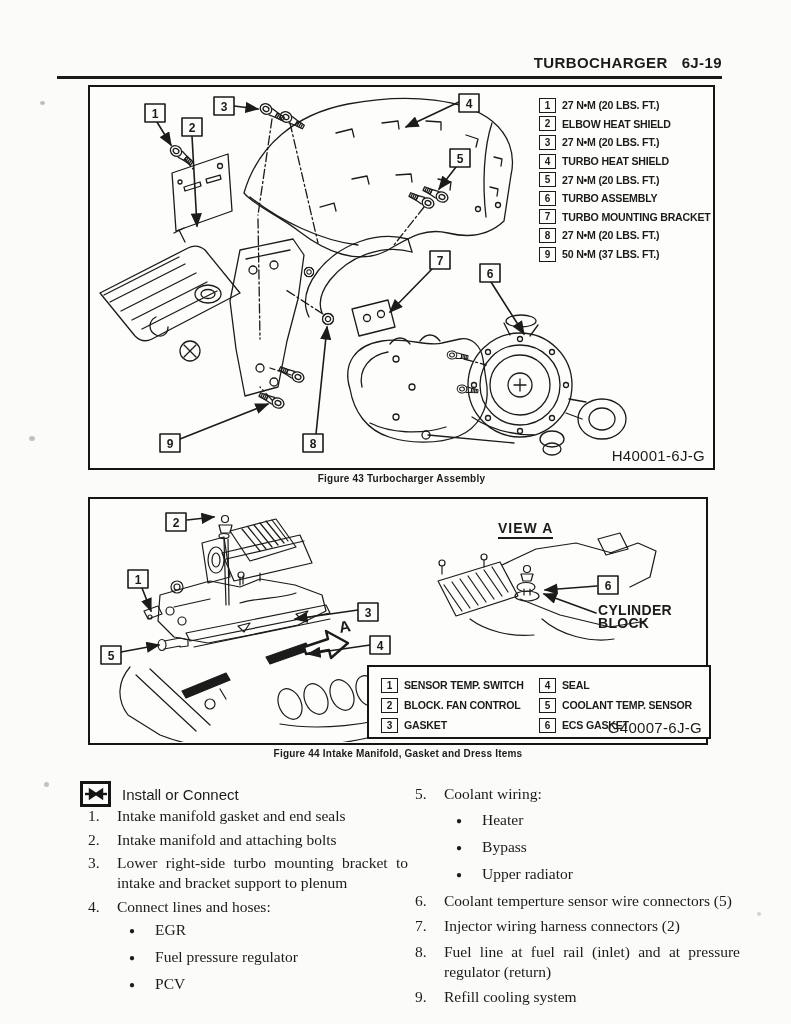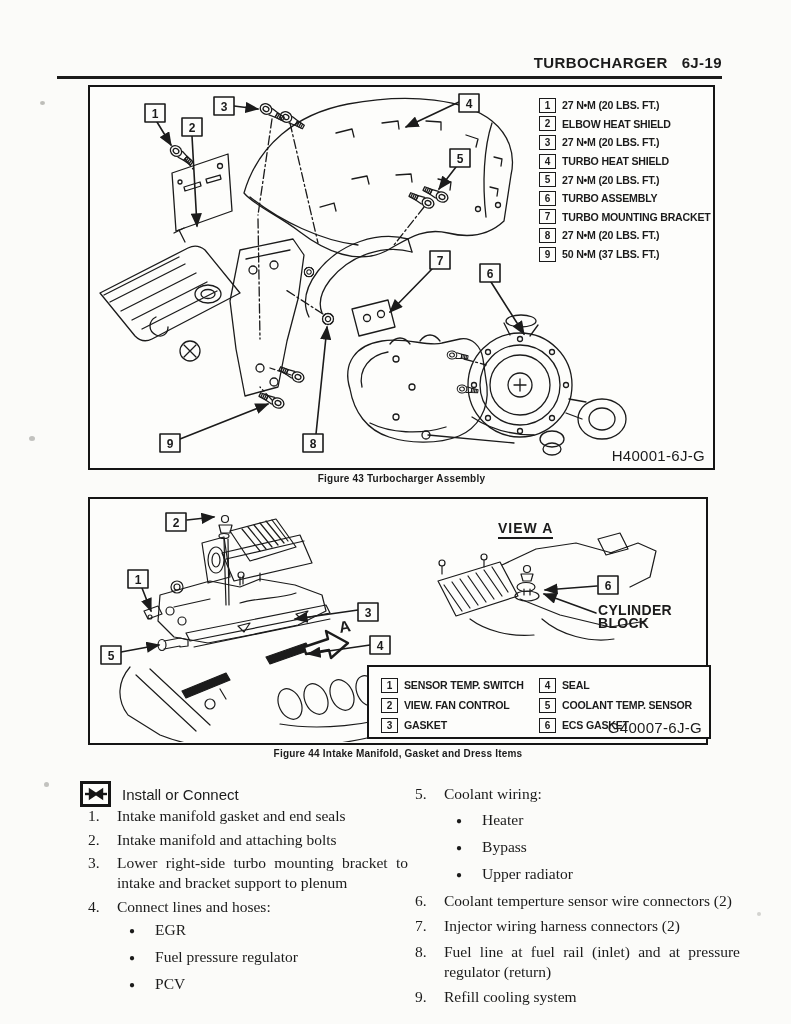--- a/index.html
+++ b/index.html
@@ -405,21 +405,21 @@
 
   <div class="legend44">
     <div class="l44cols">
       <div class="l44col">
         <div class="lrow">
             <span class="lnum">1</span>
             <span class="ltext">SENSOR TEMP. SWITCH</span>
           </div>
         <div class="lrow">
             <span class="lnum">2</span>
-            <span class="ltext">VIEW. FAN CONTROL</span>
+            <span class="ltext">BLOCK. FAN CONTROL</span>
           </div>
         <div class="lrow">
             <span class="lnum">3</span>
             <span class="ltext">GASKET</span>
           </div>
       </div>
       <div class="l44col">
         <div class="lrow">
             <span class="lnum">4</span>
             <span class="ltext">SEAL</span>
@@ -498,21 +498,21 @@
         <span class="dot">●</span>
         <span>Bypass</span>
       </div>
     <div class="bullet">
         <span class="dot">●</span>
         <span>Upper radiator</span>
       </div>
   </div>
   <div class="li">
       <span class="num">6.</span>
-      <span class="txt">Coolant temperture sensor wire connectors (2)</span>
+      <span class="txt">Coolant temperture sensor wire connectors (5)</span>
     </div>
   <div class="li">
       <span class="num">7.</span>
       <span class="txt">Injector wiring harness connectors (2)</span>
     </div>
   <div class="li justify">
       <span class="num">8.</span>
       <span class="txt">Fuel line at fuel rail (inlet) and at pressure regulator (return)</span>
     </div>
   <div class="li">

